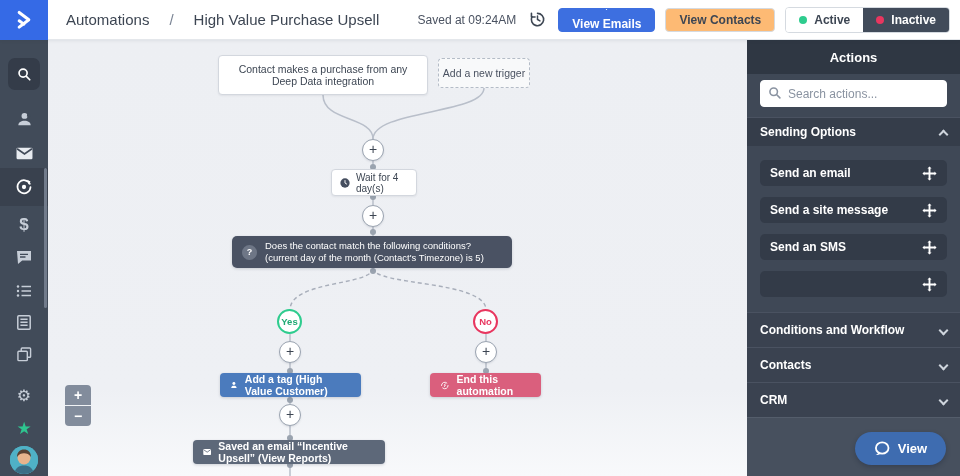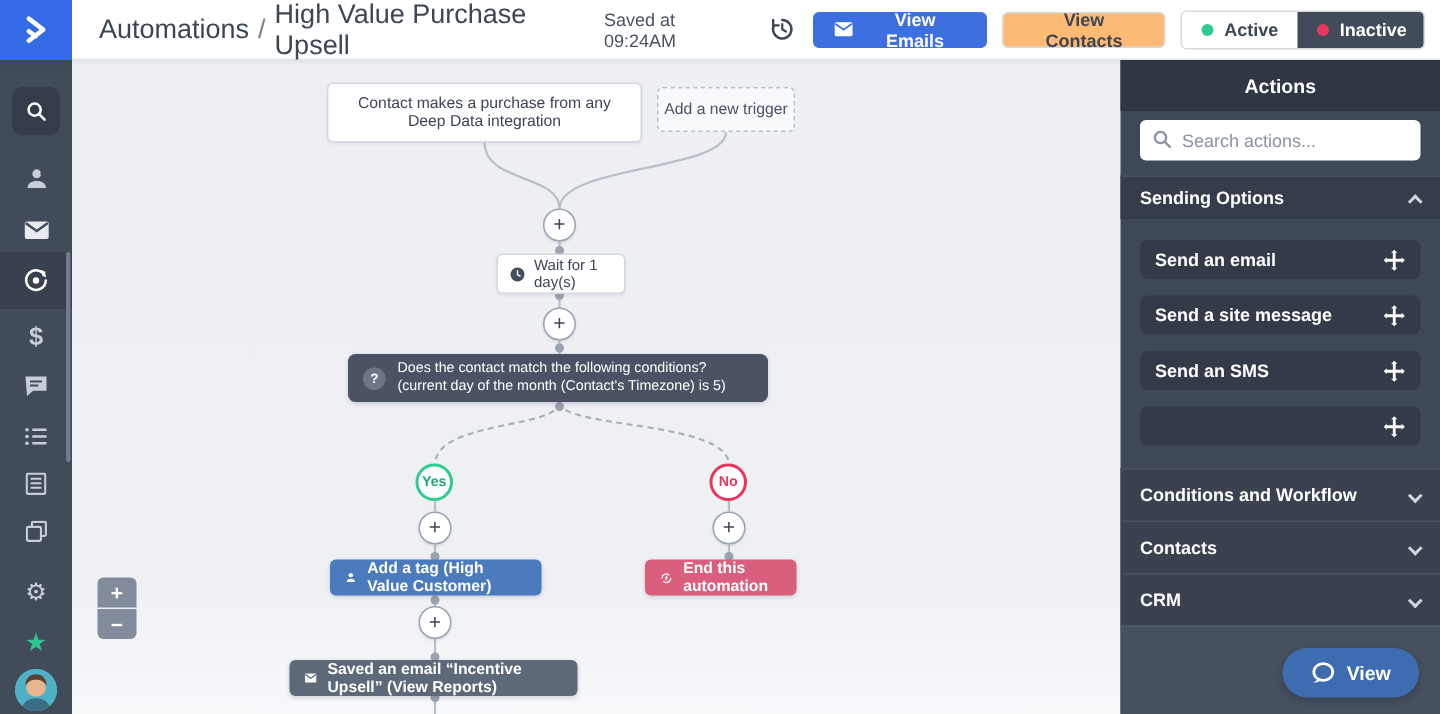--- a/index.html
+++ b/index.html
@@ -1,27 +1,27 @@
 <!DOCTYPE html>
 <html><head>
 <meta charset="utf-8">
 <style>
   * { margin:0; padding:0; box-sizing:border-box; }
   html,body { width:960px; height:476px; overflow:hidden; font-family:"Liberation Sans", sans-serif; background:#edeff3; }
 
   
   .topbar { position:absolute; left:0; top:0; width:960px; height:40px; background:#fff; display:flex; align-items:center; border-bottom:1px solid #e4e7eb; box-shadow:0 1px 3px rgba(40,50,70,.08); z-index:30; }
   .logo { width:48px; height:40px; background:#356ae6; display:flex; align-items:center; justify-content:center; flex:0 0 48px; }
-  .breadcrumb { margin-left:18px; font-size:18px; color:#3d4653; display:flex; gap:6px; align-items:center; }
+  .breadcrumb { margin-left:18px; font-size:15px; color:#3d4653; display:flex; gap:20px; align-items:center; }
   .breadcrumb .sep { color:#7a8494; }
   .topbar-right { margin-left:auto; display:flex; align-items:center; gap:10px; padding-right:10px; }
   .saved { font-size:12px; color:#4a5261; }
   .hist-btn { width:22px; height:22px; border:none; background:transparent; cursor:pointer; display:flex; align-items:center; justify-content:center; }
   .btn { height:24px; border-radius:4px; font-size:12px; font-weight:700; display:flex; align-items:center; gap:7px; padding:0 13px; cursor:pointer; font-family:inherit; }
-  .btn-primary { background:#3d6fe0; color:#fff; border:1px solid #3d6fe0; }
+  .btn-primary { background:#3d6fe0; color:#fff; border:1px solid #3d6fe0;flex-direction:column; }
   .btn-secondary { background:#fdba74; color:#3d4653; border:1px solid #d5dae0; }
   .toggle { display:flex; border:1px solid #d5dae0; border-radius:4px; overflow:hidden; height:26px; }
   .toggle .seg { display:flex; align-items:center; gap:7px; padding:0 13px; font-size:12px; font-weight:700; cursor:pointer; }
   .seg-active { background:#fff; color:#3d4653; }
   .seg-inactive { background:#414b5a; color:#fff; }
   .dot { width:8px; height:8px; border-radius:50%; }
 
   
   .sidebar { position:absolute; left:0; top:40px; width:48px; height:436px; background:#414b59; z-index:20; }
   .side-search { position:absolute; left:8px; top:18px; width:32px; height:32px; background:#343c49; border-radius:7px; display:flex; align-items:center; justify-content:center; cursor:pointer; }
@@ -40,21 +40,21 @@
   .addtrigger-box { left:390px; top:18px; width:92px; height:30px; background:rgba(255,255,255,.6); border:1px dashed #b4bcc7; border-radius:4px; display:flex; align-items:center; justify-content:center; text-align:center; color:#4a5261; cursor:pointer; }
   .plus-node { position:absolute; width:22px; height:22px; border-radius:50%; background:#fff; border:1.5px solid #9aa3b0; color:#3d4653; font-size:14px; line-height:19px; text-align:center; cursor:pointer; box-shadow:0 1px 2px rgba(50,60,80,.12); }
   .wait-box { left:283px; top:129px; width:86px; height:27px; background:#fff; border:1px solid #d3d7de; border-radius:4px; display:flex; align-items:center; gap:6px; padding:0 8px; box-shadow:0 1px 2px rgba(50,60,80,.08); cursor:pointer; font-size:10px; }
   .cond-box { left:184px; top:196px; width:280px; height:32px; background:#4a5263; border-radius:5px; color:#fff; display:flex; align-items:center; gap:8px; padding:0 10px; font-size:9.5px; line-height:1.25; cursor:pointer; box-shadow:0 1px 3px rgba(50,60,80,.2); }
   .qmark { width:15px; height:15px; border-radius:50%; background:#6e7686; color:#fff; font-size:9px; font-weight:700; text-align:center; line-height:15px; flex:0 0 15px; }
   .branch-node { position:absolute; width:25px; height:25px; border-radius:50%; background:#fff; font-size:9.5px; font-weight:700; text-align:center; line-height:22px; cursor:default; }
   .yes-node { left:229px; top:269px; border:2px solid #2ecc8e; color:#1fa974; }
   .no-node { left:425px; top:269px; border:2px solid #e8365f; color:#e8365f; }
   .action-box { position:absolute; height:24px; border-radius:4px; color:#fff; display:flex; align-items:center; gap:7px; padding:0 10px; font-size:10.5px; font-weight:700; cursor:pointer; box-shadow:0 1px 3px rgba(50,60,80,.2); }
   .tag-box { left:172px; top:333px; width:141px; background:#4b7bbd; }
-  .end-box { left:382px; top:333px; width:101px; background:#da5f7d; }
+  .end-box { left:382px; top:333px; width:111px; background:#da5f7d; }
   .email-box { left:145px; top:400px; width:192px; background:#5d6879; }
   .zoomctl { position:absolute; left:17px; top:345px; width:26px; display:flex; flex-direction:column; gap:1px; }
   .zoomctl button { width:26px; height:20px; background:#828c9c; border:none; color:#fff; font-size:14px; font-weight:700; cursor:pointer; line-height:1; }
   .zoomctl button:first-child { border-radius:4px 4px 0 0; }
   .zoomctl button:last-child { border-radius:0 0 4px 4px; }
 
   
   .panel { position:absolute; left:747px; top:40px; width:213px; height:436px; background:#3f4856; display:flex; flex-direction:column; z-index:20; }
   .panel-title { height:34px; background:#2f3743; color:#fff; font-size:13px; font-weight:700; display:flex; align-items:center; justify-content:center; flex:0 0 34px; }
   .panel-search { padding:6px 13px 10px; }
@@ -236,21 +236,21 @@
   <div class="node addtrigger-box">
     <span>Add a new trigger</span>
   </div>
 
   <div class="plus-node" style="left:314px; top:99px">+</div>
   <div class="node wait-box">
     <svg width="14" height="14" viewBox="0 0 14 14">
       <circle cx="7" cy="7" r="6.5" fill="#454e5f"></circle>
       <path d="M7 3.5V7l2.4 1.5" stroke="#fff" stroke-width="1.3" fill="none" stroke-linecap="round"></path>
     </svg>
-    <span>Wait for 1 day(s)</span>
+    <span>Wait for 4 day(s)</span>
   </div>
   <div class="plus-node" style="left:314px; top:165px">+</div>
 
   <div class="node cond-box">
     <span class="qmark">?</span>
     <span>Does the contact match the following conditions? (current day of the month (Contact's Timezone) is 5)</span>
   </div>
 
   <div class="branch-node yes-node">Yes</div>
   <div class="branch-node no-node">No</div>

